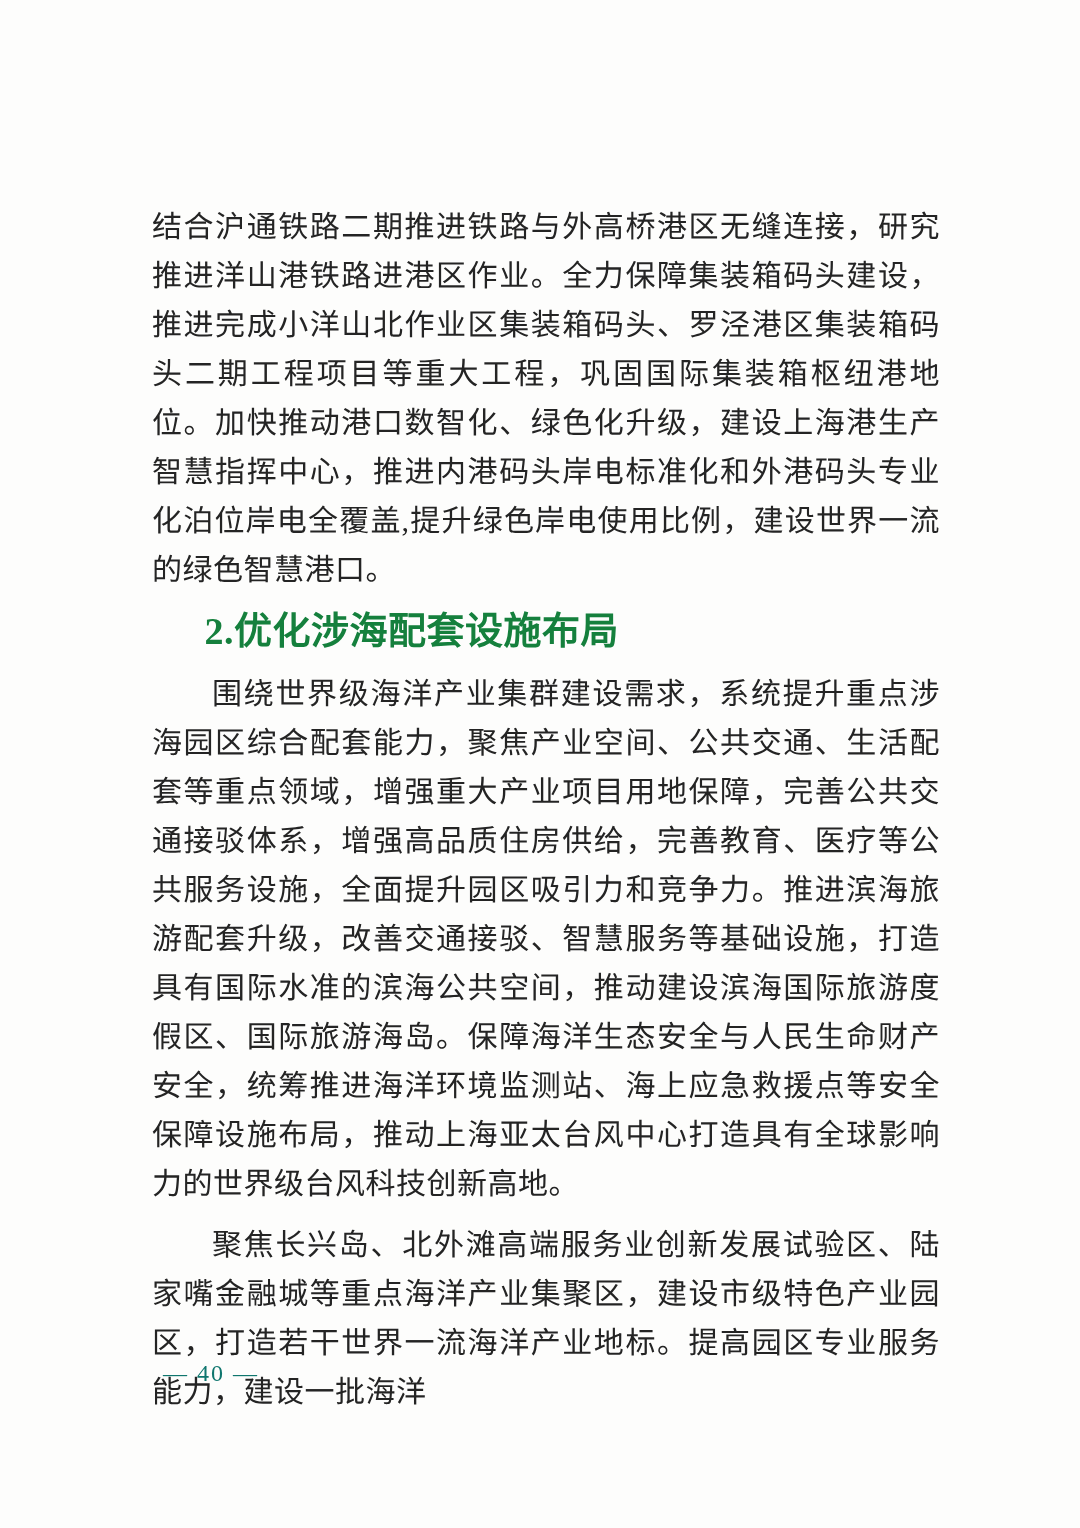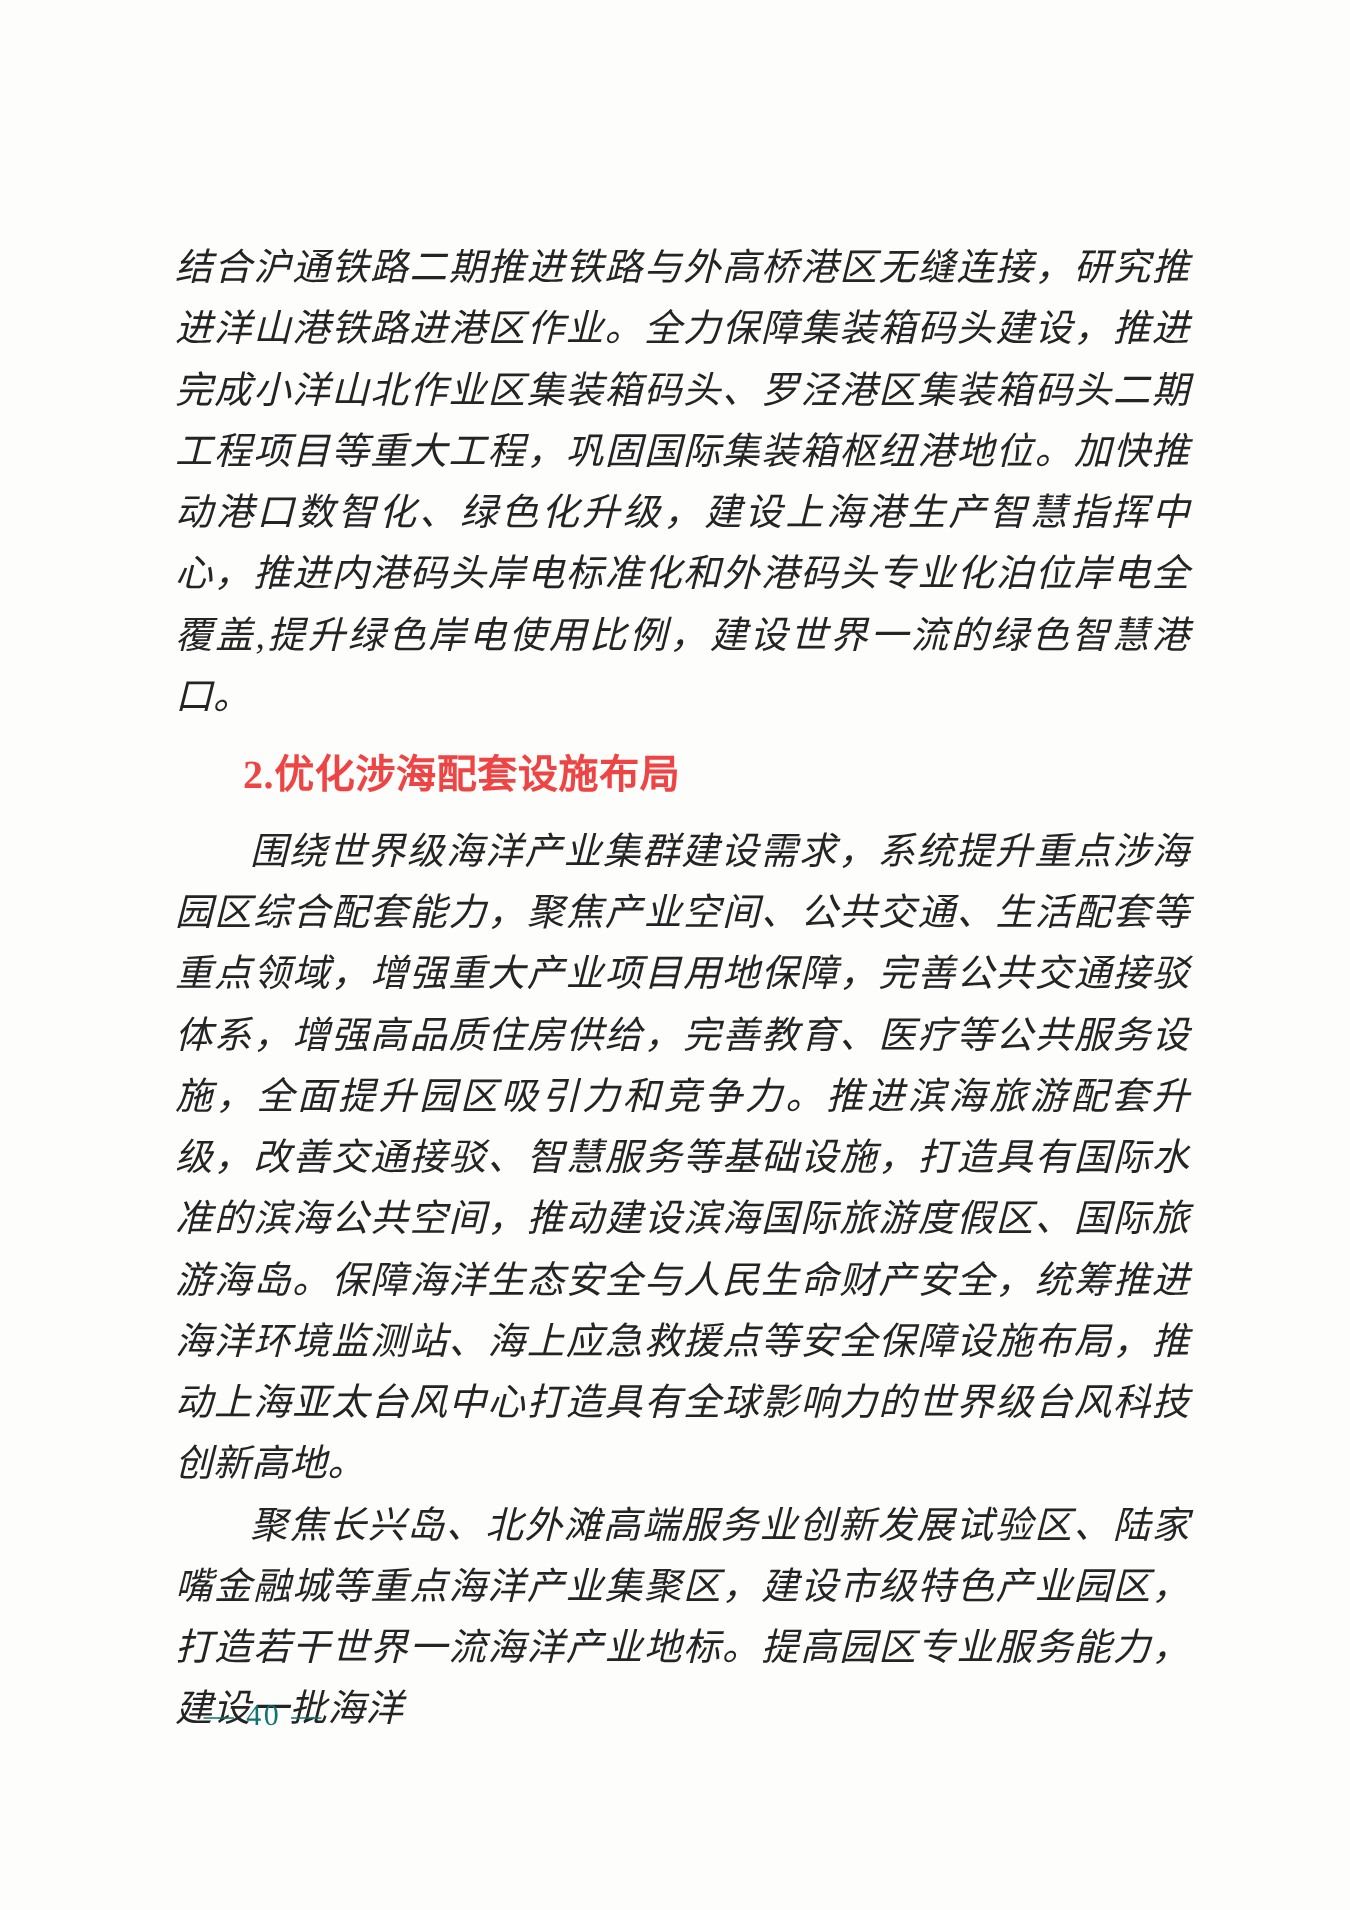--- a/index.html
+++ b/index.html
@@ -26,34 +26,33 @@
     top: 190px;
     width: 812px;
     color: #242424;
     font-size: 30px;
     line-height: 49px;
     text-align: justify;
     text-justify: inter-character;
     letter-spacing: 0.5px;
   }
   .para {
-    margin: 0;
+    margin: 12px;
     padding: 0;
-    font-style: italic;
   }
   .para.indent {
     text-indent: 2em;
   }
   .heading {
     margin: 13px 0 13px 0;
     padding: 0;
-    font-size: 32px;
+    font-size: 38px;
     line-height: 49px;
     font-weight: 700;
-    color: #ef4444;
+    color: #15803d;
     text-indent: 1.7em;
     text-align: left;
   }
   .footer {
     position: absolute;
     left: 163px;
     top: 1360px;
     font-size: 24px;
     color: #0f766e;
     letter-spacing: 2px;

